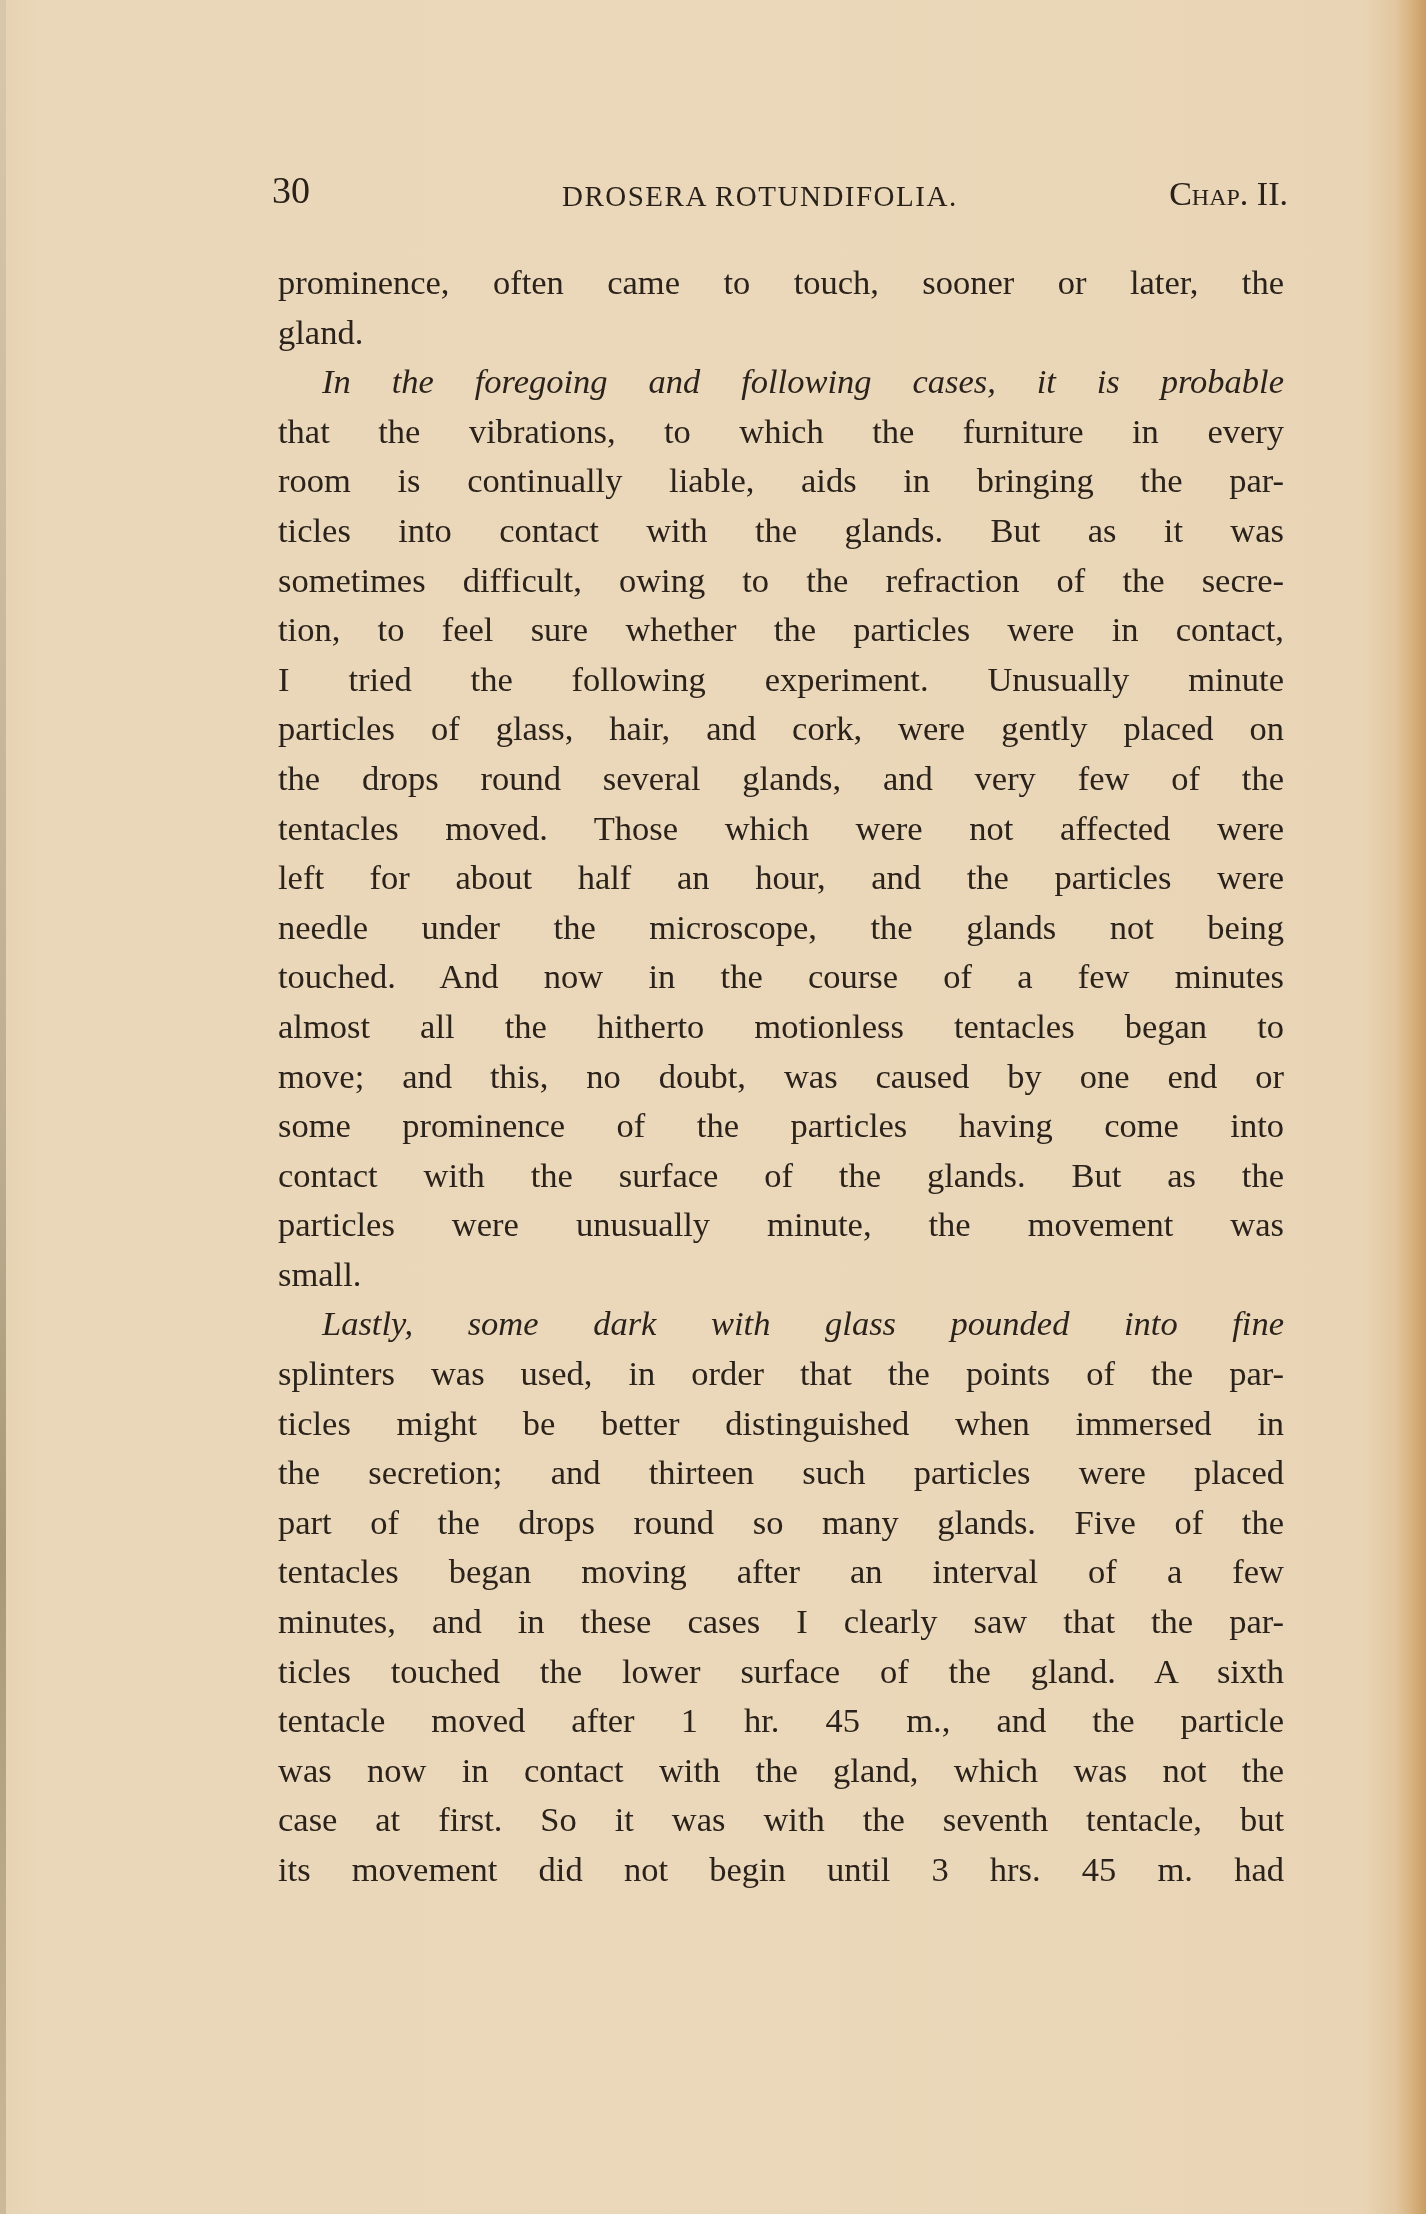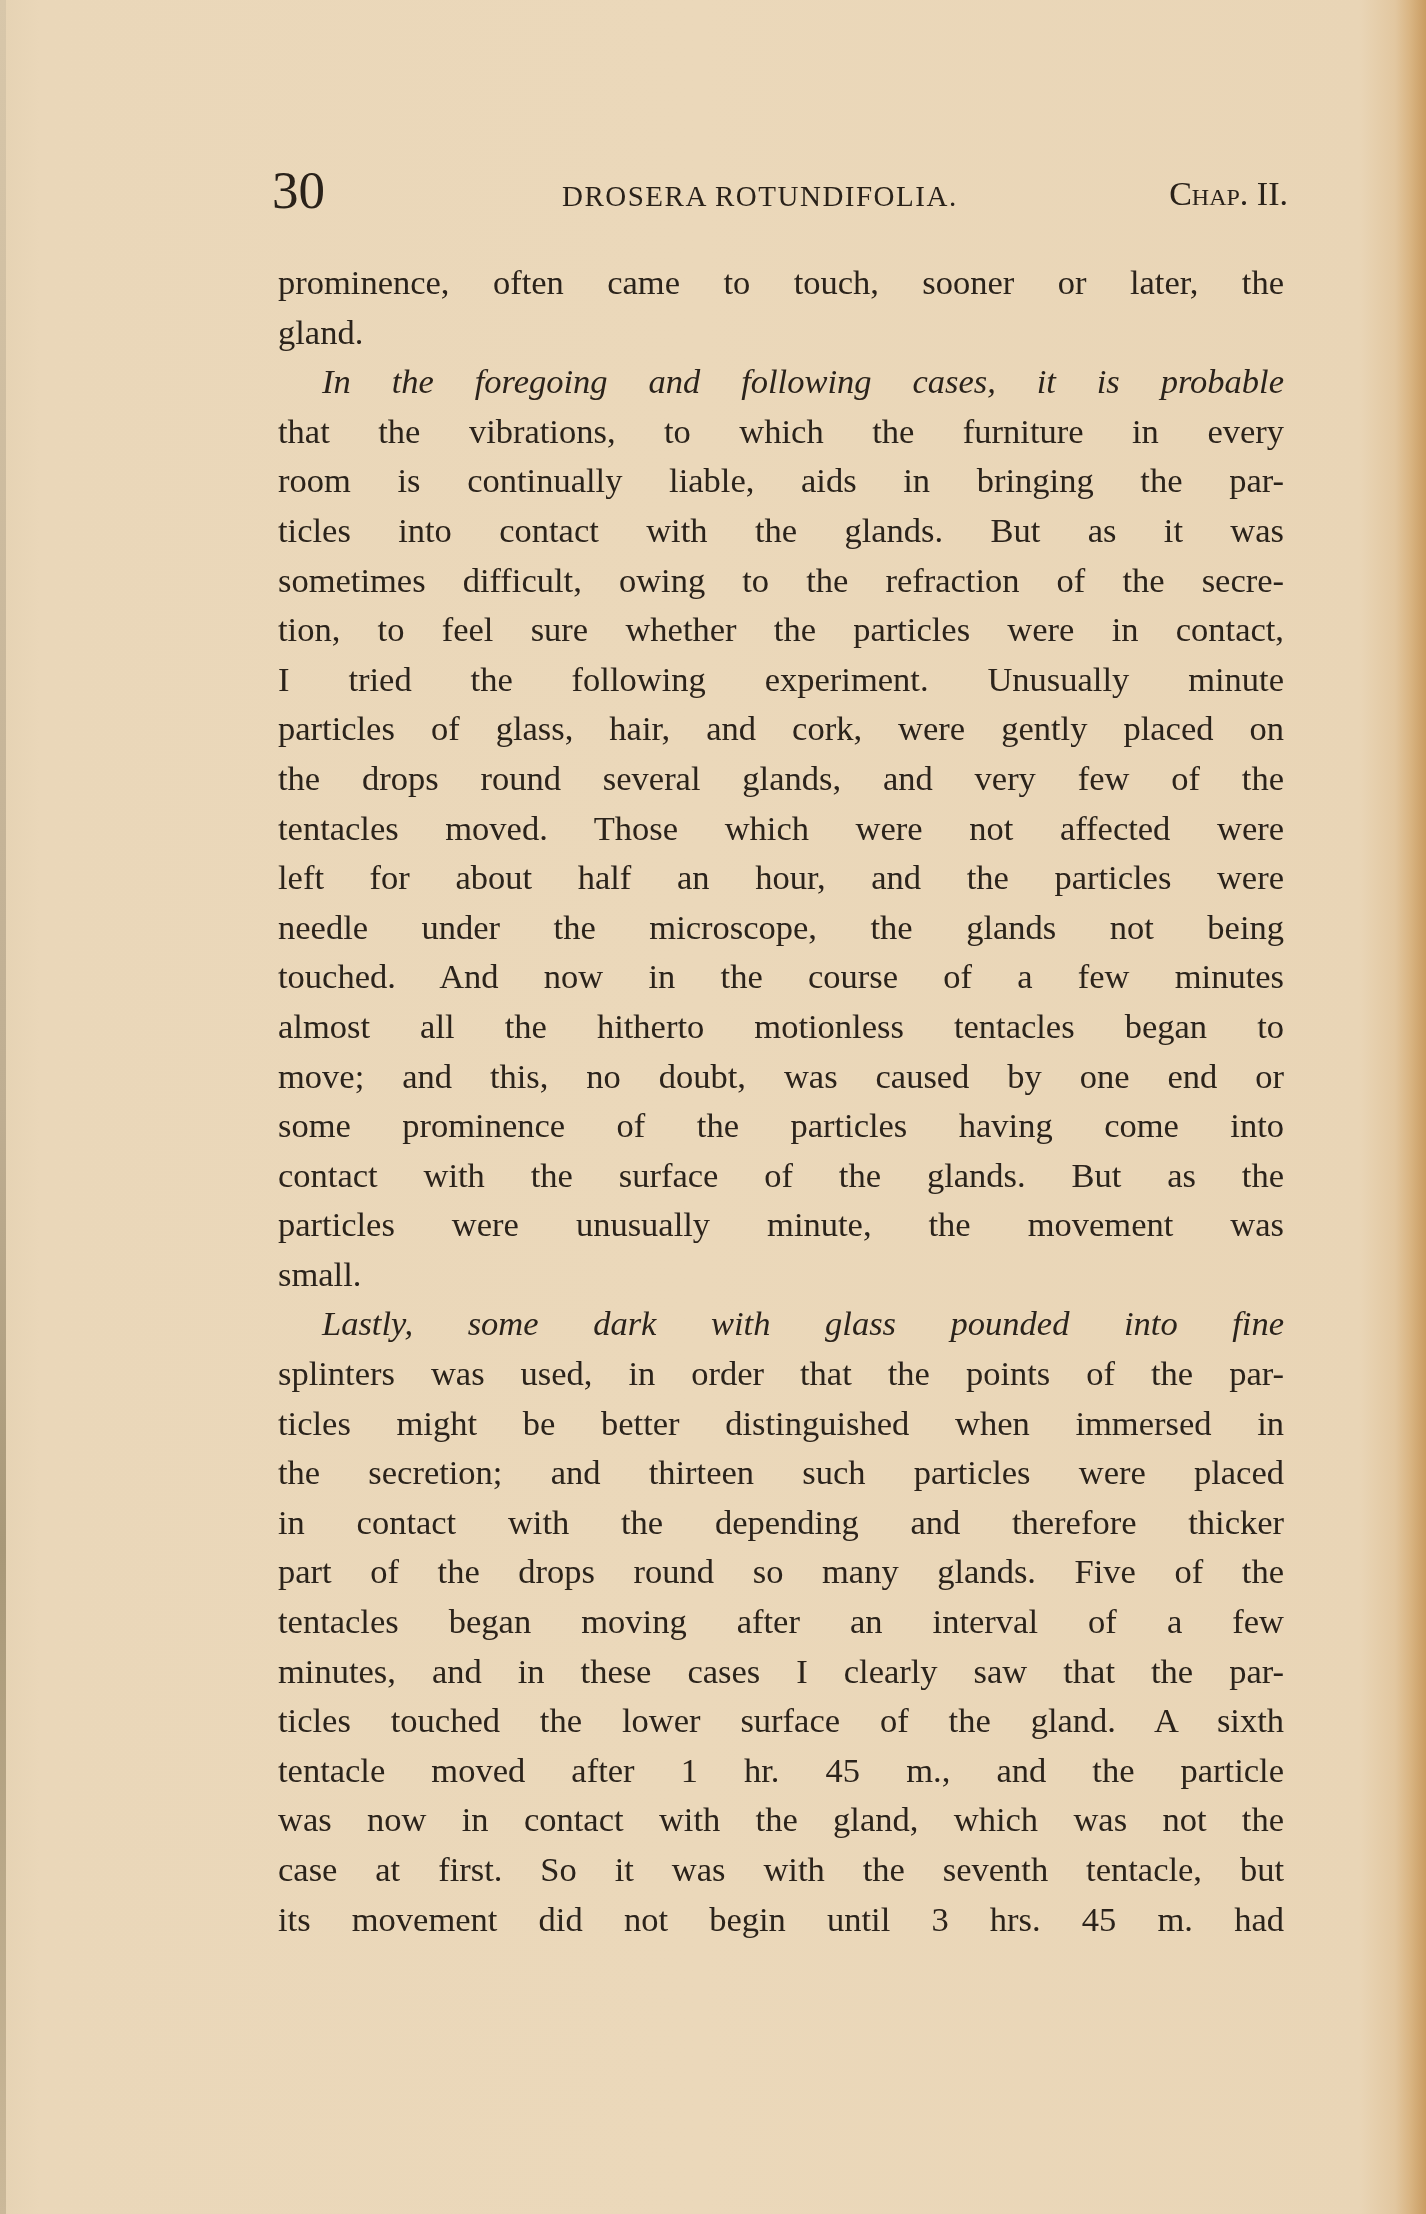--- a/index.html
+++ b/index.html
@@ -15,21 +15,21 @@
   .left-edge {
     position: absolute; left: 0; top: 0; width: 6px; height: 2214px;
     background: linear-gradient(180deg, #d8c7aa 0%, #bfae92 50%, #a89878 70%, #cbb99a 100%);
   }
   .header {
     position: absolute; top: 160px; left: 272px; width: 1016px; height: 60px;
     color: #2a221a;
   }
   .page-number {
     position: absolute; left: 0; top: 0;
-    font-family: "Liberation Serif", serif; font-size: 53px; line-height: 60px;
+    font-family: "Liberation Serif", serif; font-size: 38px; line-height: 60px;
   }
   .running-title {
     position: absolute; left: 290px; top: 6px;
     font-family: "Liberation Serif", serif; font-size: 29px; line-height: 60px;
     letter-spacing: 1.5px;
   }
   .chapter-ref {
     position: absolute; right: 0; top: 4px;
     font-family: "Liberation Serif", serif; font-size: 34px; line-height: 60px;
     font-variant: small-caps;
@@ -80,21 +80,20 @@
     <span class="line">almost all the hitherto motionless tentacles began to</span>
     <span class="line">move; and this, no doubt, was caused by one end or</span>
     <span class="line">some prominence of the particles having come into</span>
     <span class="line">contact with the surface of the glands. But as the</span>
     <span class="line">particles were unusually minute, the movement was</span>
     <span class="line last">small.</span>
     <span class="line indent">Lastly, some dark with glass pounded into fine</span>
     <span class="line">splinters was used, in order that the points of the par-</span>
     <span class="line">ticles might be better distinguished when immersed in</span>
     <span class="line">the secretion; and thirteen such particles were placed</span>
-    <span class="line">in contact with the depending and therefore thicker</span>
     <span class="line">part of the drops round so many glands. Five of the</span>
     <span class="line">tentacles began moving after an interval of a few</span>
     <span class="line">minutes, and in these cases I clearly saw that the par-</span>
     <span class="line">ticles touched the lower surface of the gland. A sixth</span>
     <span class="line">tentacle moved after 1 hr. 45 m., and the particle</span>
     <span class="line">was now in contact with the gland, which was not the</span>
     <span class="line">case at first. So it was with the seventh tentacle, but</span>
     <span class="line">its movement did not begin until 3 hrs. 45 m. had</span>
   </div>
 </div>

